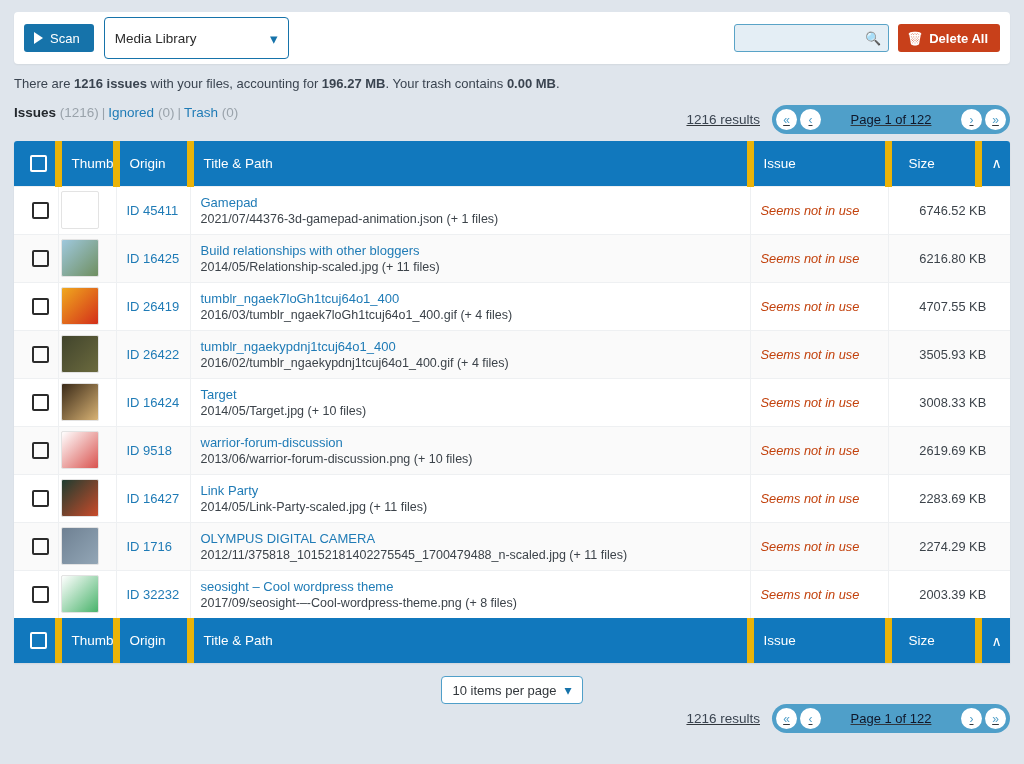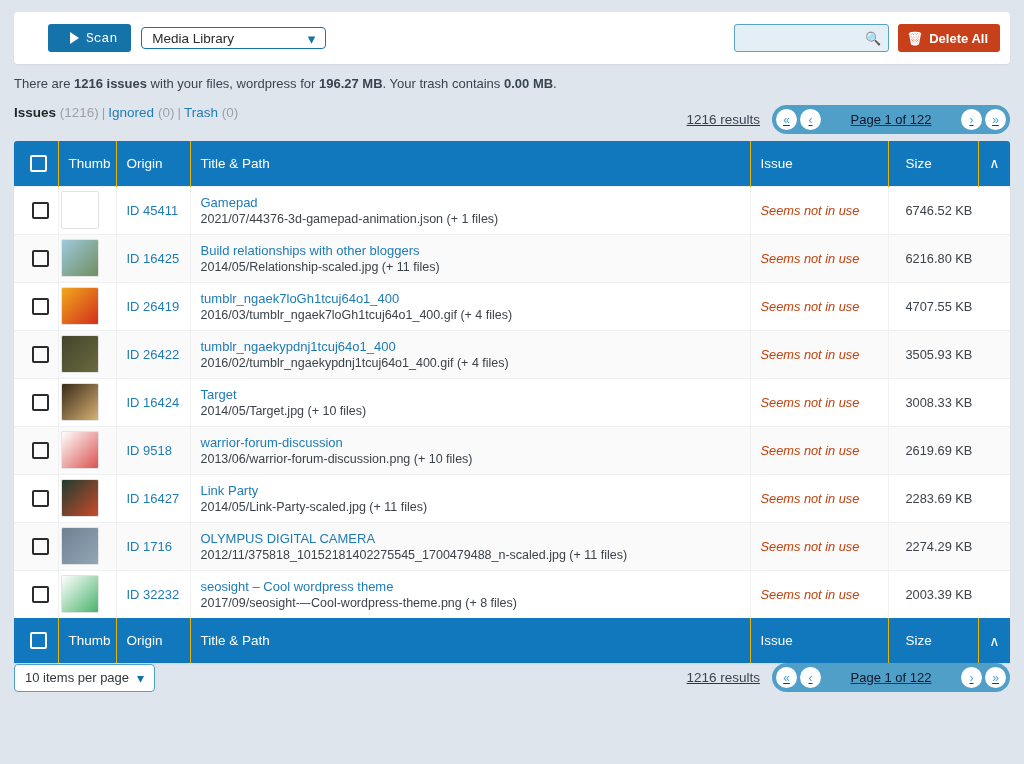--- a/index.html
+++ b/index.html
@@ -24,38 +24,37 @@
     align-items:center;
     padding:0 10px;
     box-shadow:0 1px 2px rgba(0,0,0,.06);
   }
   .scan-btn {
     background:#1673aa;
     color:#fff;
     border:none;
     border-radius:3px;
     height:28px;
-    padding:0 14px 0 22px;
+    padding:0 14px 0 10px;
     font-size:13px;
     display:flex;
     align-items:center;
     gap:7px;
     cursor:pointer;
-    font-family:Liberation Mono, monospace;
-    margin-left:24px;
+    font-family:Liberation Sans, sans-serif;
   }
   .play-tri {
     width:0;height:0;
     border-left:9px solid #fff;
     border-top:6px solid transparent;
     border-bottom:6px solid transparent;
   }
   .src-select {
     margin-left:10px;
-    height:22px;
+    height:42px;
     width:185px;
     border:1px solid #1673aa;
     border-radius:4px;
     background:#fff;
     display:flex;
     align-items:center;
     padding:0 10px;
     font-size:13.5px;
     color:#2b2b2b;
     cursor:pointer;
@@ -129,21 +128,21 @@
   }
 
   
   .tbl-wrap { margin-top:8px; background:#fff; border-radius:3px 3px 0 0; overflow:hidden;
               box-shadow:0 1px 2px rgba(0,0,0,.07); }
   table { width:100%; border-collapse:collapse; table-layout:fixed; }
   thead th, tfoot th {
     background:#1178bd; color:#fff; font-weight:normal;
     font-size:13.5px; text-align:left;
     height:45px; padding:0 10px;
-    border-right:1px solid #eab308;
+    border-right:7px solid #eab308;
     vertical-align:middle;
   }
   thead th:last-child, tfoot th:last-child { border-right:none; }
   .c-chk   { width:44px; }
   .c-thumb { width:58px; }
   .c-origin{ width:74px; }
   .c-title { width:auto; }
   .c-issue { width:138px; }
   .c-size  { width:90px;padding-left:17px; }
   .c-sort  { width:32px; }
@@ -159,43 +158,43 @@
 
   tbody td {
     border-top:1px solid #eef0f2;
     border-right:1px solid #eef0f2;
     padding:8px 10px;
     vertical-align:middle;
     font-size:13px;
     color:#3c434a;
     height:48px;
   }
-  tbody td:last-child { border-right:none; }
+  tbody td:last-child { border-right:none;text-align:center; }
   tbody tr:nth-child(even) td { background:#fafafa; }
   tbody tr:nth-child(odd) td  { background:#ffffff; }
   tbody td.c-chk { padding-left:18px; }
   tbody td.c-thumb { padding:4px 4px 4px 2px; }
 
   .thumb {
     width:38px;height:38px;border-radius:2px;
     border:1px solid #e3e3e3;
     background:#fff;
     overflow:hidden;
     display:block;
   }
   .id-link { color:#1f7bb6; text-decoration:none; font-size:13px; cursor:pointer; white-space:nowrap;}
   .t-title { color:#1f7bb6; text-decoration:none; font-size:13px; display:block; cursor:pointer; }
   .t-path  { color:#3c434a; font-size:12.5px; display:block; margin-top:2px; }
   .issue-txt { color:#c2410c; font-size:12.8px;font-style:italic; }
   .size-txt  { color:#3c434a; font-size:12.8px; }
 
   
   .bottom-row {
-    margin-top:0;
-    display:flex; align-items:center;
+    margin-top:13px;
+    display:flex; align-items:center;flex-direction:column;
   }
   .ipp {
     border:1px solid #4f9fc9;
     border-radius:4px;
     background:#fff;
     height:28px;
     display:flex; align-items:center;
     padding:0 10px;
     font-size:13px;
     gap:8px;
@@ -225,21 +224,21 @@
         <input type="text" value="" placeholder="" style="">
         <span class="search-ico">🔍</span>
       </div>
       <button class="delete-all">
         <span class="trash-ico">🗑</span>
         <span>Delete All</span>
       </button>
     </div>
   </div>
 
-  <div class="summary"><span>There are </span><b>1216 issues</b><span> with your files, wordpress for </span><b>196.27 MB</b><span>. Your trash contains </span><b>0.00 MB</b><span>.</span></div>
+  <div class="summary"><span>There are </span><b>1216 issues</b><span> with your files, accounting for </span><b>196.27 MB</b><span>. Your trash contains </span><b>0.00 MB</b><span>.</span></div>
 
   <div class="filter-row">
     <div class="filters"><span class="cur">Issues</span>
       <span class="cnt">(1216)</span><span class="sep">|</span><a>Ignored</a>
       <span class="cnt">(0)</span><span class="sep">|</span><a>Trash</a>
       <span class="cnt">(0)</span></div>
 
     <div class="pager-wrap">
       <span class="results-count">1216 results</span>
       <div class="pager">

